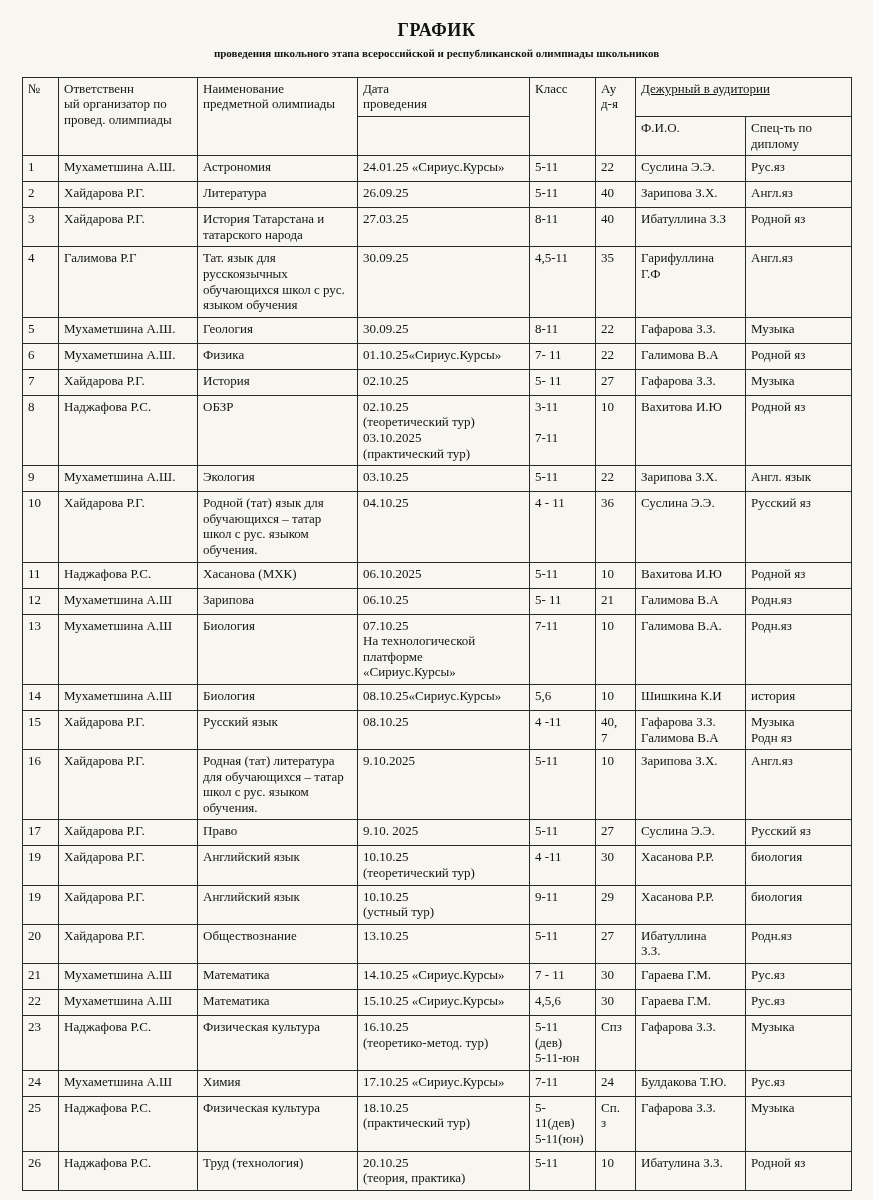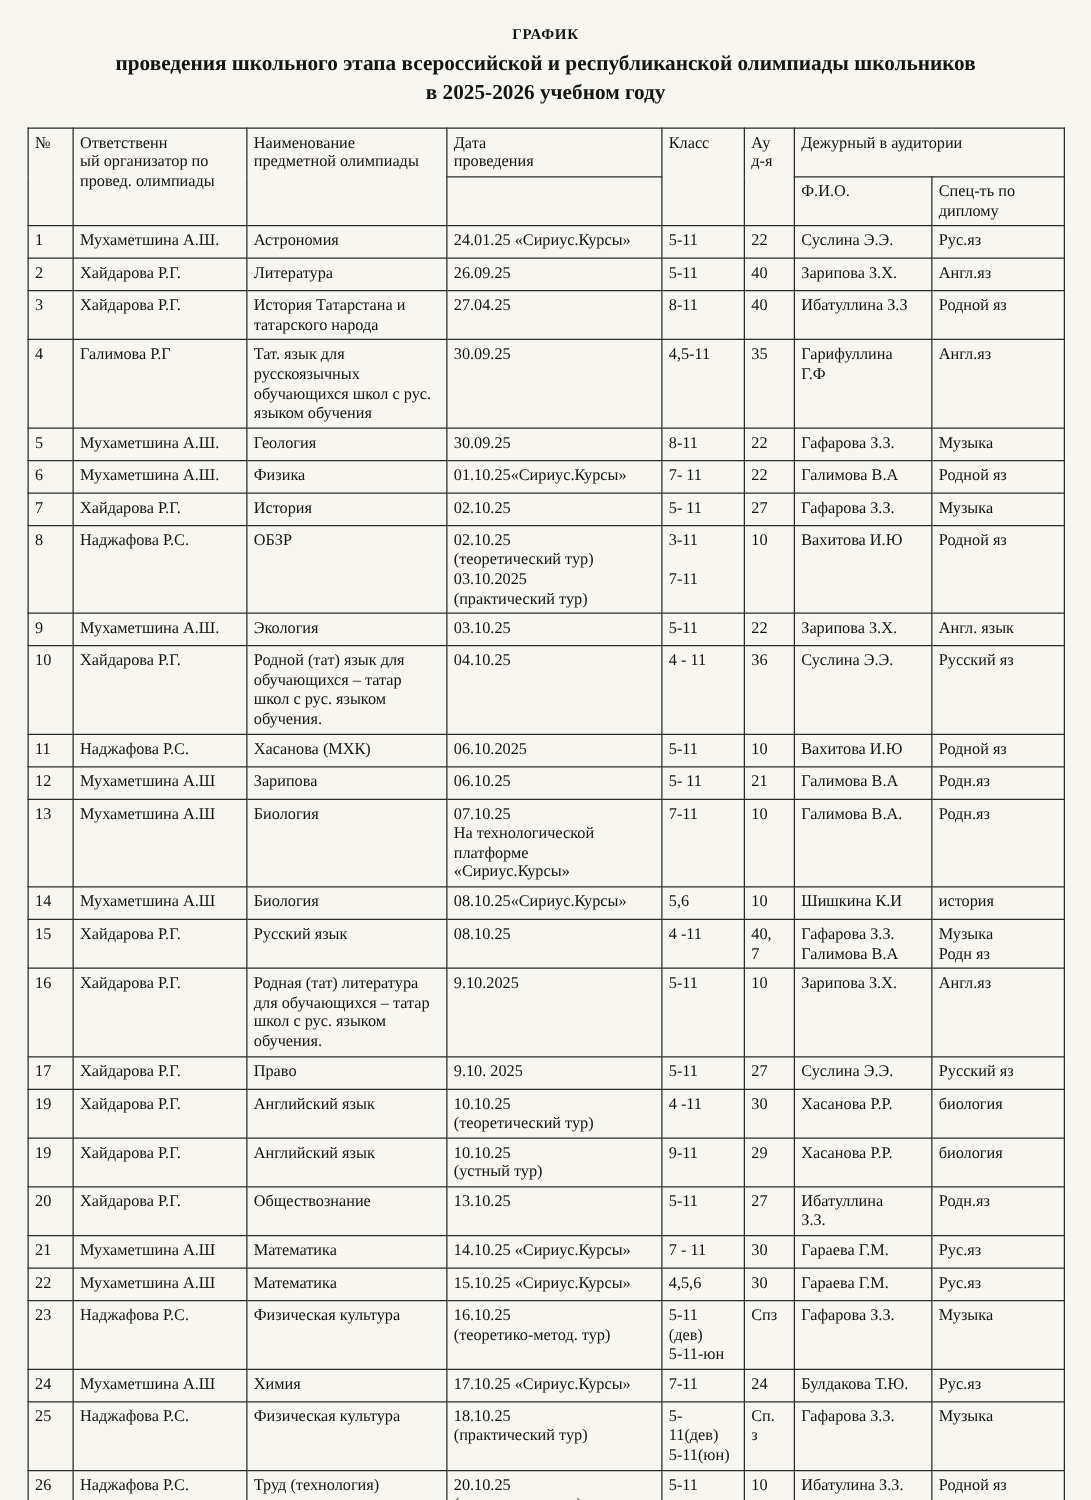--- a/index.html
+++ b/index.html
@@ -18,66 +18,65 @@
     width: 873px;
     min-height: 1200px;
     padding: 16px 22px 10px 22px;
   }
   .title-block {
     text-align: center;
     font-weight: bold;
     margin: 4px 0 16px 0;
   }
   .title-line1 {
-    font-size: 12px;
+    font-size: 18px;
     letter-spacing: 0.6px;
     margin-bottom: 5px;
   }
   .title-line2, .title-line3 {
-    font-size: 17px;
+    font-size: 11px;
     line-height: 1.35;
   }
   table.schedule {
     border-collapse: collapse;
     table-layout: fixed;
     width: 829px;
     font-size: 13px;
     line-height: 1.2;
   }
   table.schedule th,
   table.schedule td {
     border: 1px solid #2b2b2b;
     padding: 3px 5px 4px 5px;
     vertical-align: top;
     text-align: left;
     font-weight: normal;
     white-space: pre-line;
     overflow-wrap: break-word;
   }
   table.schedule td { height: 26px; }
-  th.hdr-duty { text-align: center; }
+  th.hdr-duty { text-align: center; text-decoration: underline; }
   td.col-num { text-align: center; }
   col.c-num   { width: 36px; }
   col.c-org   { width: 139px; }
   col.c-subj  { width: 160px; }
   col.c-date  { width: 172px; }
   col.c-grade { width: 66px; }
   col.c-room  { width: 40px; }
   col.c-fio   { width: 110px; }
   col.c-spec  { width: 106px; }
 </style>
 </head>
 <body>
 
 <div class="page">
 
   <div class="title-block">
     <div class="title-line1">ГРАФИК</div>
     <div class="title-line2">проведения школьного этапа всероссийской и республиканской олимпиады школьников</div>
-    <div class="title-line3">в 2025-2026 учебном году</div>
   </div>
 
   <table class="schedule">
     <colgroup>
       <col class="c-num">
         <col class="c-org">
         <col class="c-subj">
         <col class="c-date">
       <col class="c-grade">
         <col class="c-room">
@@ -124,21 +123,21 @@
           <td class="col-date">26.09.25</td>
           <td class="col-grade">5-11</td>
           <td class="col-room">40</td>
           <td class="col-fio">Зарипова З.Х.</td>
           <td class="col-spec">Англ.яз</td>
         </tr>
         <tr>
           <td class="col-num">3</td>
           <td class="col-organizer">Хайдарова Р.Г.</td>
           <td class="col-subject">История Татарстана и татарского народа</td>
-          <td class="col-date">27.04.25</td>
+          <td class="col-date">27.03.25</td>
           <td class="col-grade">8-11</td>
           <td class="col-room">40</td>
           <td class="col-fio">Ибатуллина З.З</td>
           <td class="col-spec">Родной яз</td>
         </tr>
         <tr>
           <td class="col-num">4</td>
           <td class="col-organizer">Галимова Р.Г</td>
           <td class="col-subject">Тат. язык для русскоязычных обучающихся школ с рус. языком обучения</td>
           <td class="col-date">30.09.25</td>

